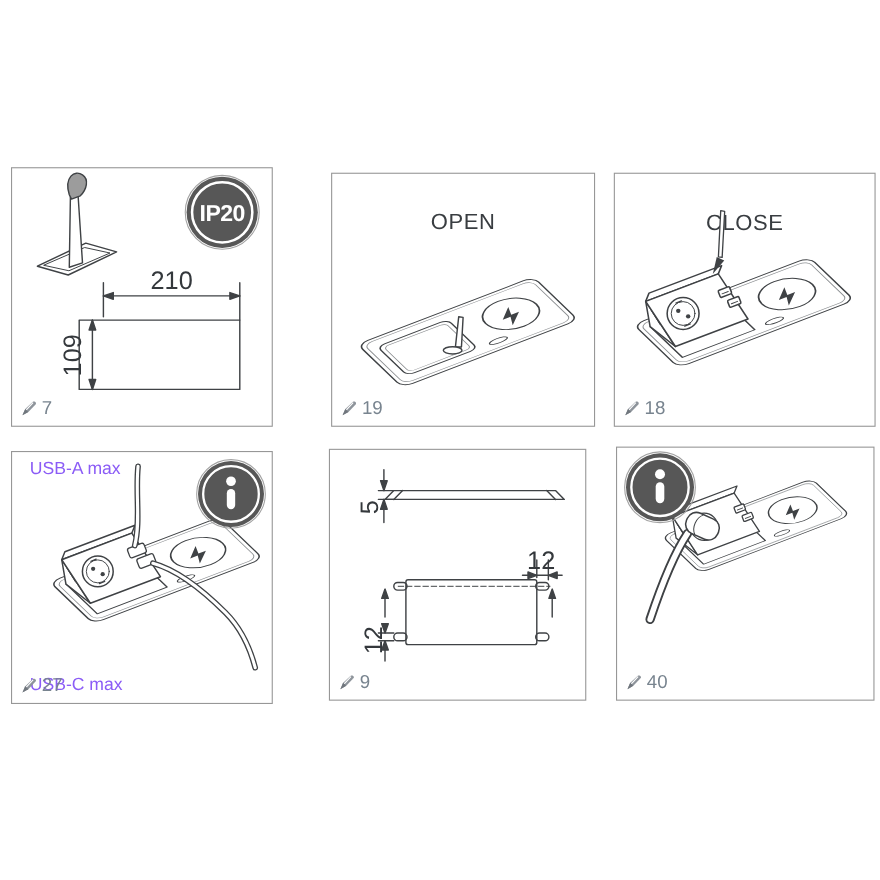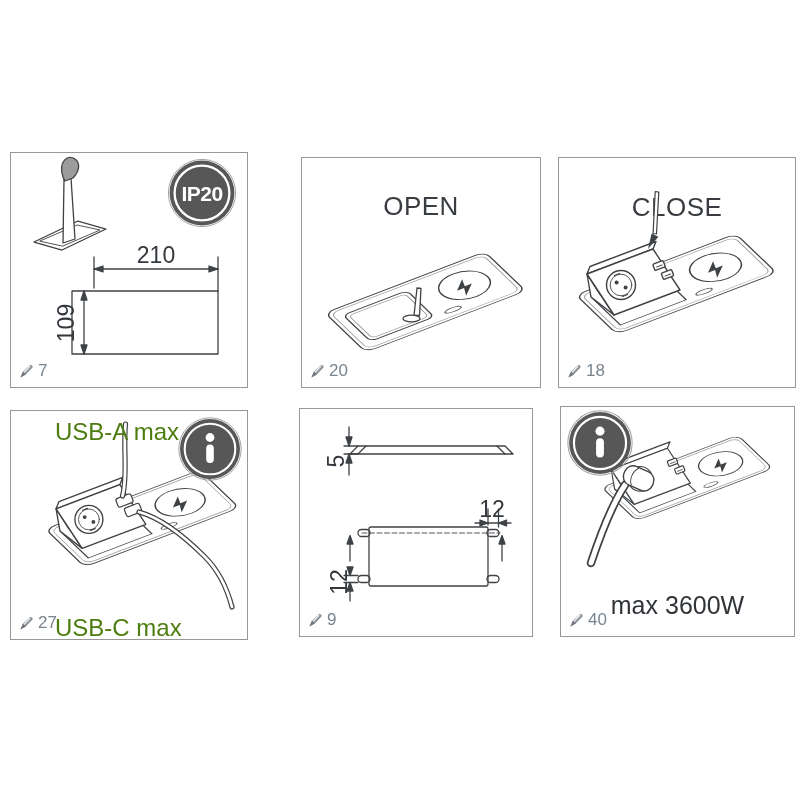--- a/index.html
+++ b/index.html
@@ -1,21 +1,21 @@
 <!DOCTYPE html>
 <html><head>
 <meta charset="utf-8">
 <style>
   html,body{margin:0;padding:0;background:#fff;}
   body{width:800px;height:800px;font-family:"Liberation Sans",sans-serif;}
   .stage{position:relative;width:800px;height:800px;background:#fff;overflow:hidden;}
   .panel{position:absolute;background:#fff;border:1px solid #979797;box-sizing:border-box;overflow:hidden;}
   .draw{position:absolute;left:0;top:0;}
-  .title{position:absolute;left:0;width:100%;text-align:center;font-size:26px;color:#393d41;letter-spacing:.5px;}
-  .corner-label{position:absolute;font-size:24px;color:#4d7c0f;margin-left:28px;}
+  .title{position:absolute;left:0;width:100%;text-align:center;font-size:20px;color:#393d41;letter-spacing:.5px;}
+  .corner-label{position:absolute;font-size:16px;color:#8b5cf6;}
   .center-label{position:absolute;left:0;width:100%;text-align:center;font-size:25px;color:#303438;}
   .badge{position:absolute;}
   .footer{position:absolute;left:8px;bottom:6px;display:flex;align-items:center;gap:4px;
           font-size:17px;color:#78848f;}
   .dimtext{font-family:"Liberation Sans",sans-serif;}
 </style>
 </head>
 <body>
 
 <svg style="position:absolute;width:0;height:0" aria-hidden="true">
@@ -133,21 +133,21 @@
       <use href="#unit-closed" xlink:href="#unit-closed" x="8" y="70" width="230" height="175"></use>
       <g fill="#fff" stroke="#3f4245" stroke-width="1.3" stroke-linejoin="round">
         <path d="M115 130 L119 130.5 L117.5 157.5 L112 157.5 Z"></path>
         <ellipse cx="109.5" cy="160.5" rx="8.5" ry="3.3"></ellipse>
       </g>
     </svg>
     <div class="footer">
       <svg width="15" height="15">
           <use href="#pencil" xlink:href="#pencil"></use>
         </svg>
-      <span>20</span>
+      <span>19</span>
     </div>
   </div>
 
   <div class="panel" style="left:558px;top:157px;width:238px;height:231px">
     <div class="title" style="top:34px">CLOSE</div>
     <svg class="draw" width="238" height="231" viewBox="0 0 238 231">
       <use href="#unit-open" xlink:href="#unit-open" x="2" y="52" width="230" height="175"></use>
       <g stroke="#3f4245" stroke-width="1.2" stroke-linejoin="round">
         <path d="M96.2 33.5 L99.8 34.1 L97.5 76 L94.1 75.5 Z" fill="#fff"></path>
         <path d="M89 91 L92.6 75.6 L99.4 78.8 Z" fill="#3f4245" stroke="none"></path>
@@ -251,21 +251,20 @@
         <path d="M64 78 C52 96 42 120 30 156" stroke="#fff" stroke-width="5"></path>
       </g>
       <g transform="translate(79 72) rotate(24)" fill="#fff" stroke="#3f4245" stroke-width="1.4" stroke-linejoin="round">
         <rect x="-17" y="-10" width="31" height="20" rx="9"></rect>
         <path d="M-5 -9.5 C-10 -5 -10 5 -5 9.5" stroke-width="0.9"></path>
       </g>
     </svg>
     <svg class="badge" width="68" height="68" style="left:5px;top:2px">
         <use href="#info-badge" xlink:href="#info-badge" width="68" height="68"></use>
       </svg>
-    <div class="center-label" style="top:184px">max 3600W</div>
     <div class="footer">
       <svg width="15" height="15">
           <use href="#pencil" xlink:href="#pencil"></use>
         </svg>
       <span>40</span>
     </div>
   </div>
 
 </div>
 

